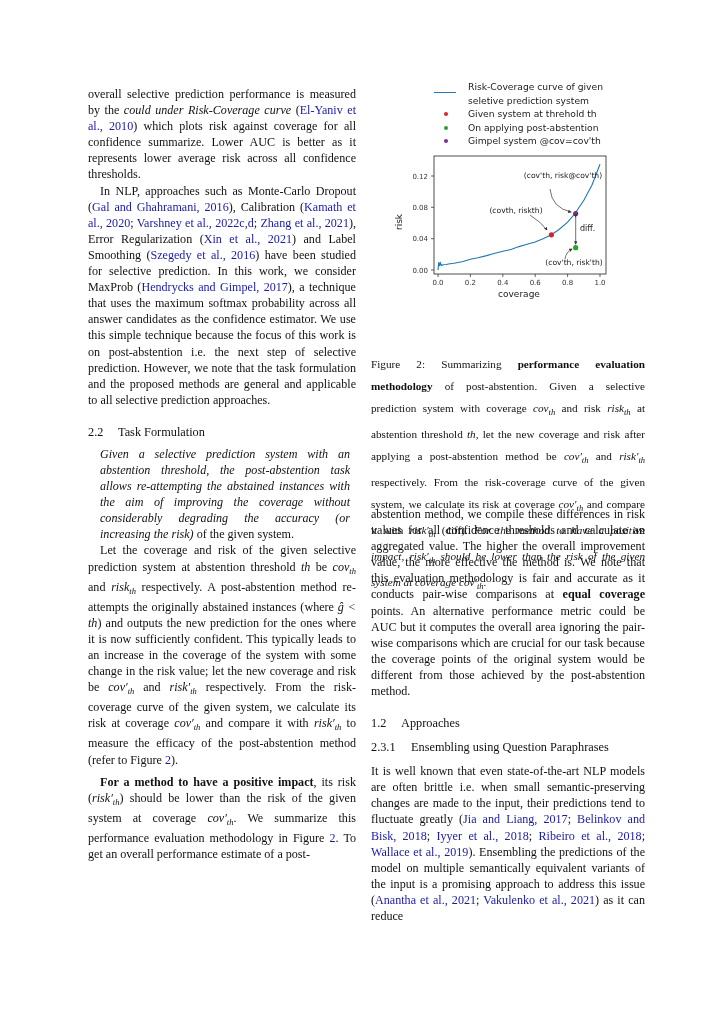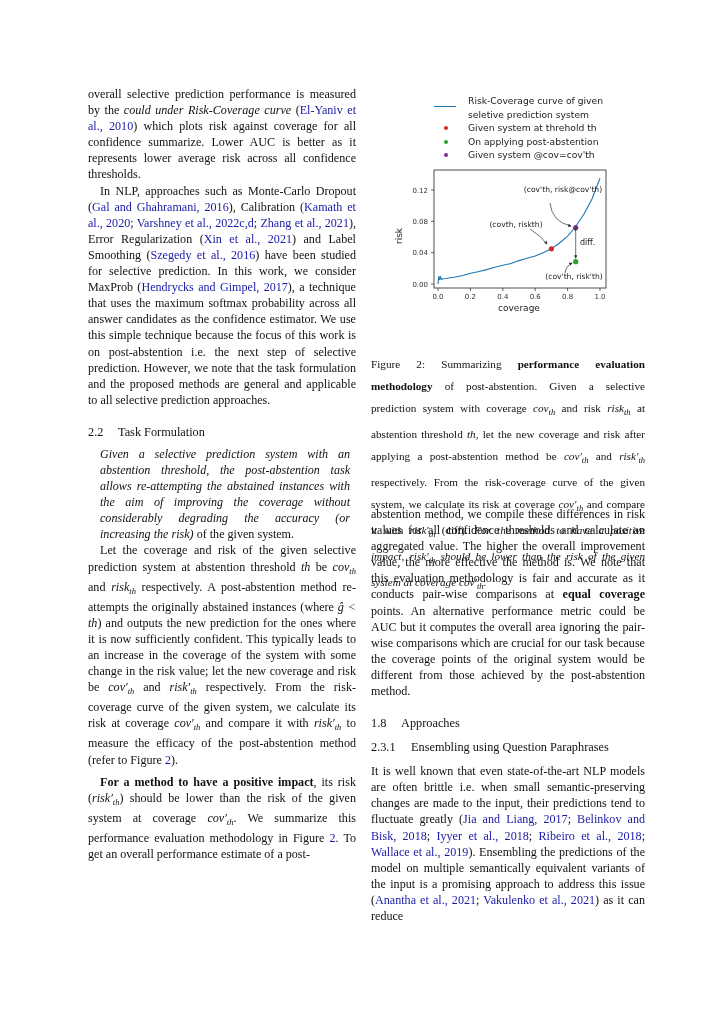--- a/index.html
+++ b/index.html
@@ -15,21 +15,21 @@
   .b { font-weight:bold; }
   .math { font-style:italic; }
   .sub { font-size:8.5px; vertical-align:-3px; font-style:italic; }
   h3 { font-size:12.3px; font-weight:normal; margin:0; line-height:16px; }
   .secnum { display:inline-block; width:30px; }
   .subsecnum { display:inline-block; width:40px; vertical-align:top; }
   .subsectitle { display:inline-block; width:200px; }
   .quote { padding-left:12px; padding-right:6px; font-style:italic; }
   .caption { font-size:11.2px; line-height:22px; text-align:justify;margin-top:28px; }
   
-  .figure { position:absolute; left:378px; top:90px; width:250px; height:230px; }
+  .figure { position:absolute; left:378px; top:76px; width:250px; height:230px; }
   .legend { position:absolute; left:60px; top:4px; font-family:"DejaVu Sans", sans-serif; font-size:9.2px; line-height:13.5px; color:#222; }
   .legend-row { position:relative; padding-left:30px; white-space:nowrap; }
   .legend-line { position:absolute; left:-4px; top:12px; width:22px; height:1.2px; background:#1f77b4; }
   .legend-dot { position:absolute; left:6px; top:5px; width:4px; height:4px; border-radius:50%; }
   .chart-svg { position:absolute; left:0; top:0; }
   .svg-text { font-family:"DejaVu Sans", sans-serif; }
 </style>
 </head>
 <body>
 
@@ -57,21 +57,21 @@
     <div class="legend-row">
       <span class="legend-dot" style="background:#d62728;"></span>
       <span>Given system at threhold th</span>
     </div>
     <div class="legend-row">
       <span class="legend-dot" style="background:#2ca02c;"></span>
       <span>On applying post-abstention</span>
     </div>
     <div class="legend-row">
       <span class="legend-dot" style="background:#7b2d8e;"></span>
-      <span>Given system @cov=cov'th</span>
+      <span>Gimpel system @cov=cov'th</span>
     </div>
   </div>
 
   <svg class="chart-svg" width="250" height="230" viewBox="0 0 250 230">
 
     <rect x="56" y="80" width="172" height="118" fill="none" stroke="#222" stroke-width="0.8"></rect>
 
     <g class="svg-text" font-size="7" fill="#333">
       <line x1="53" y1="194" x2="56" y2="194" stroke="#222" stroke-width="0.7"></line>
       <line x1="53" y1="162.7" x2="56" y2="162.7" stroke="#222" stroke-width="0.7"></line>
@@ -125,18 +125,18 @@
   </svg>
 </div>
 
 <div class="col right caption" style="top:325px;">
   <span>Figure 2:  Summarizing </span><span class="b">performance evaluation methodology</span><span> of post-abstention. Given a selective prediction system with coverage </span><span class="math">cov</span><span class="sub">th</span><span> and risk </span><span class="math">risk</span><span class="sub">th</span><span> at abstention threshold </span><span class="math">th</span><span>, let the new coverage and risk after applying a post-abstention method be </span><span class="math">cov′</span><span class="sub">th</span><span> and </span><span class="math">risk′</span><span class="sub">th</span><span> respectively. From the risk-coverage curve of the given system, we calculate its risk at coverage </span><span class="math">cov′</span><span class="sub">th</span><span> and compare it with </span><span class="math">risk′</span><span class="sub">th</span><span> (diff). </span><span class="it">For the method to have a positive impact, </span><span class="math">risk′</span><span class="sub">th</span><span class="it"> should be lower than the risk of the given system at coverage </span><span class="math">cov′</span><span class="sub">th</span><span>.</span>
 </div>
 
 <div class="col right" style="top:506px;">
   <p><span>abstention method, we compile these differences in risk values for all confidence thresholds and calculate an aggregated value. The higher the overall improvement value, the more effective the method is. We note that this evaluation methodology is fair and accurate as it conducts pair-wise comparisons at </span><span class="b">equal coverage</span><span> points.  An alternative performance metric could be AUC but it computes the overall area ignoring the pair-wise comparisons which are crucial for our task because the coverage points of the original system would be different from those achieved by the post-abstention method.</span></p>
 
-  <h3 style="margin-top:16px; margin-bottom:8px;"><span class="secnum">1.8</span><span>Approaches</span></h3>
+  <h3 style="margin-top:16px; margin-bottom:8px;"><span class="secnum">1.2</span><span>Approaches</span></h3>
 
   <h3 style="margin-bottom:8px;"><span class="subsecnum">2.3.1</span><span class="subsectitle">Ensembling using Question Paraphrases</span></h3>
 
   <p><span>It is well known that even state-of-the-art NLP models are often brittle i.e. when small semantic-preserving changes are made to the input, their predictions tend to fluctuate greatly (</span><a class="cite">Jia and Liang, 2017</a><span>; </span><a class="cite">Belinkov and Bisk, 2018</a><span>; </span><a class="cite">Iyyer et al., 2018</a><span>; </span><a class="cite">Ribeiro et al., 2018</a><span>; </span><a class="cite">Wallace et al., 2019</a><span>).  Ensembling the predictions of the model on multiple semantically equivalent variants of the input is a promising approach to address this issue (</span><a class="cite">Anantha et al., 2021</a><span>; </span><a class="cite">Vakulenko et al., 2021</a><span>) as it can reduce</span></p>
 </div>
 
 </body></html>

